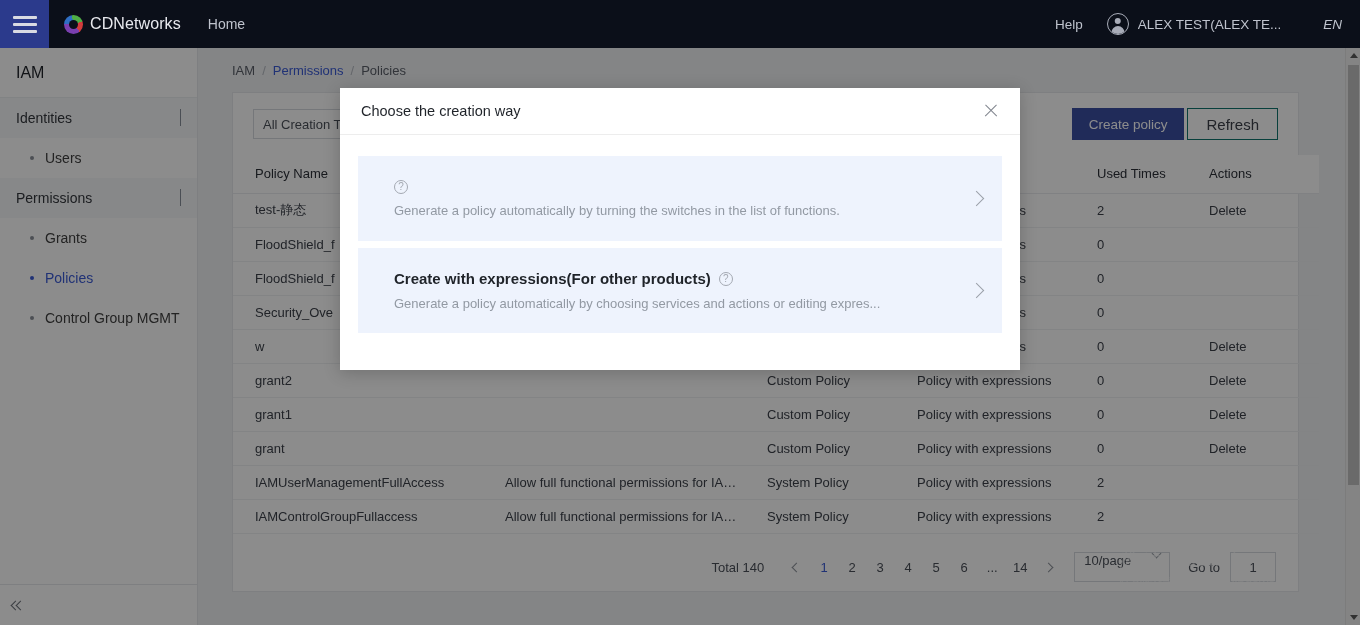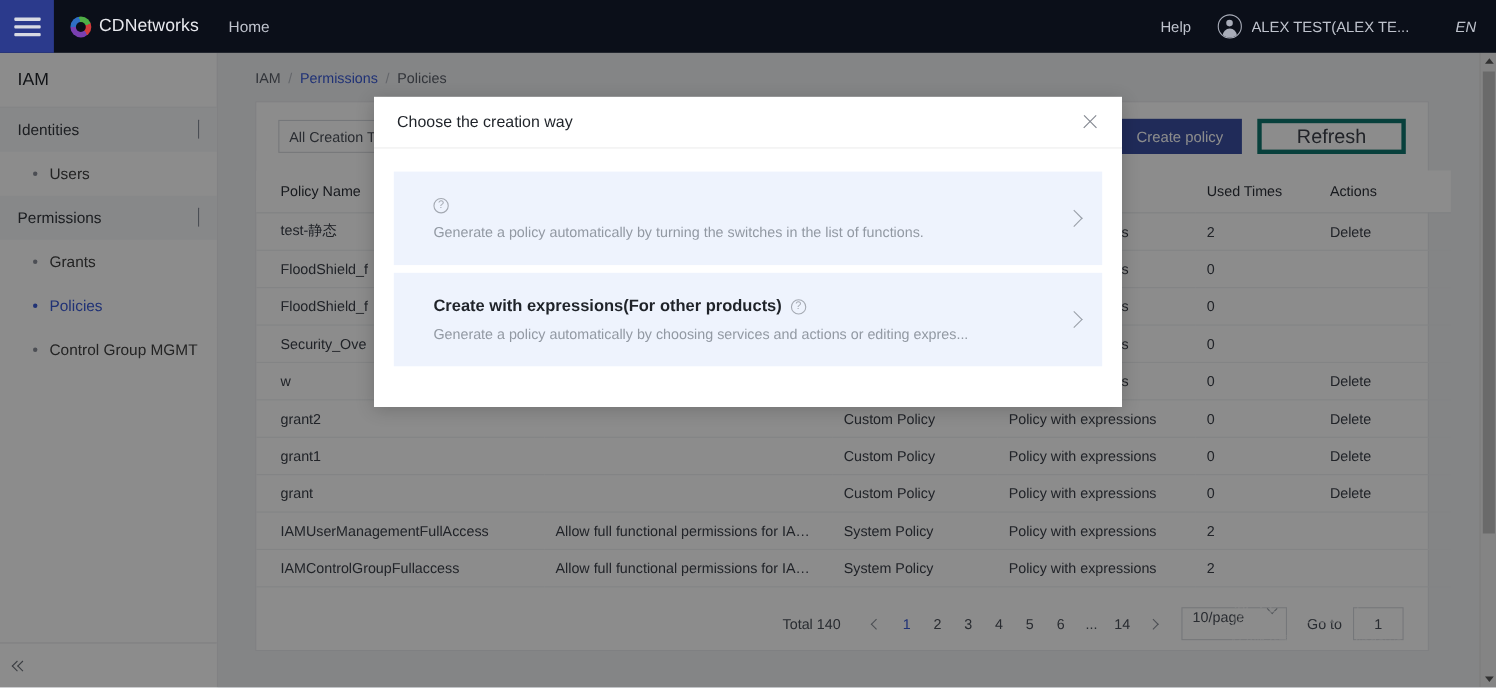--- a/index.html
+++ b/index.html
@@ -119,29 +119,29 @@
     height: 500px; position: relative;
   }
   .card-toolbar {
     height: 62px; display: flex; align-items: center; padding: 0 20px;
   }
   .filter-select {
     height: 30px; min-width: 125px; border: 1px solid #d6d9de; background: #fff;
     display: flex; align-items: center; padding: 0 9px; font-size: 13px; color: #4b5059;
     cursor: pointer; white-space: nowrap; overflow: hidden;
   }
-  .toolbar-right { margin-left: auto; display: flex; gap: 14px; justify-content: space-between; }
+  .toolbar-right { margin-left: auto; display: flex; gap: 3px; justify-content: space-between; }
   .btn-primary {
     height: 32px; padding: 0 17px; background: #3b4fa3; color: #fff;
     font-size: 13.5px; border: none; cursor: pointer;
     display: flex; align-items: center;
   }
   .btn-default {
-    height: 32px; padding: 0 32px; background: #fff; color: #3c414a;
-    font-size: 18px; border: 4px solid #0f766e; cursor: pointer;
+    height: 32px; padding: 0 18px; background: #fff; color: #3c414a;
+    font-size: 15px; border: 1px solid #0f766e; cursor: pointer;
     display: flex; align-items: center;
   }
 
   table.policy-table { width: 100%; border-collapse: collapse; table-layout: fixed; }
   table.policy-table th {
     height: 38px; font-size: 13px; font-weight: normal; color: #2c3038;
     text-align: left; padding: 0 10px; border-bottom: 1px solid #e9ebee;
     background: #fff;
   }
   table.policy-table td {

